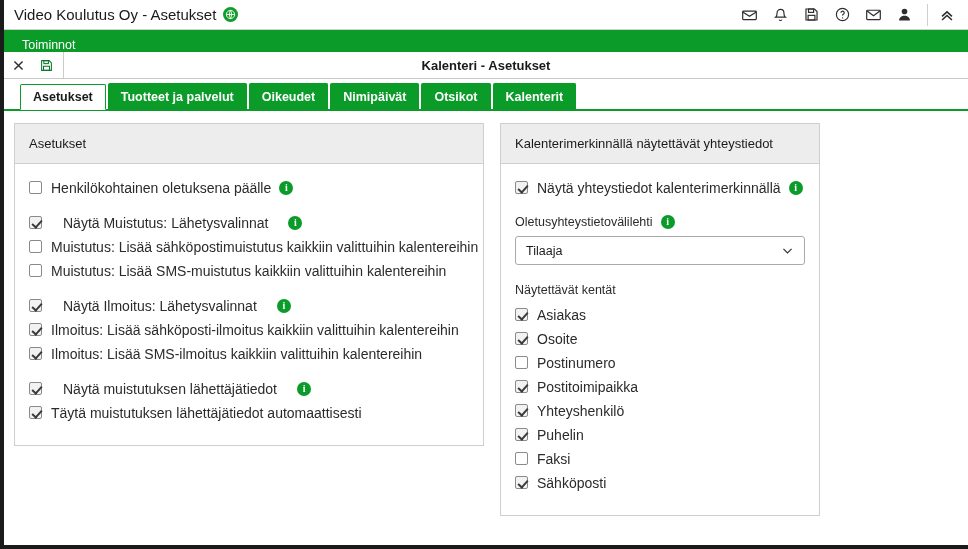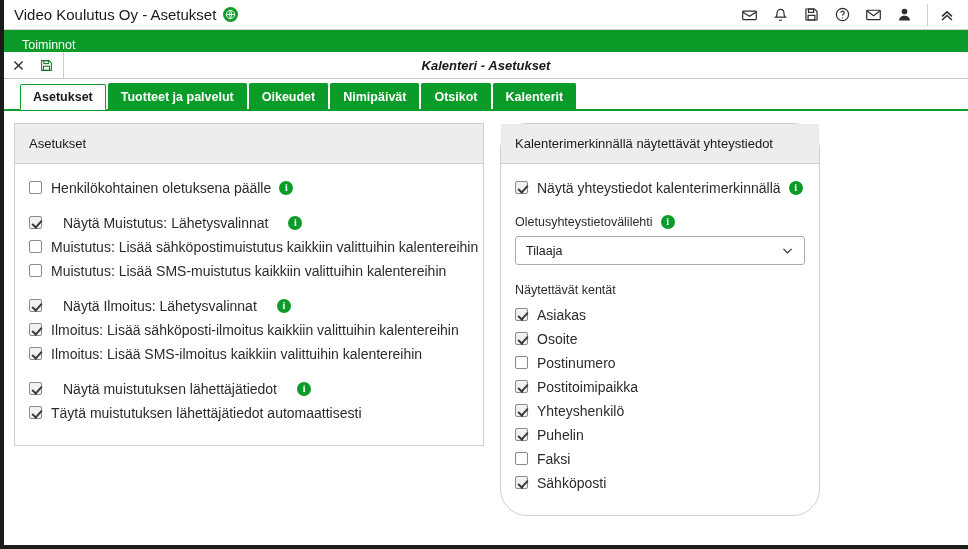--- a/index.html
+++ b/index.html
@@ -108,21 +108,20 @@
     margin-left: 3px;
   }
   .doc-title {
     position: absolute;
     left: 0; right: 0;
     text-align: center;
     font-size: 13px;
     font-weight: bold;
     color: #1a1a1a;
     pointer-events: none;
-    font-style: italic;
   }
 
   
   .tabsbar {
     flex: 0 0 32px;
     height: 32px;
     background: #ffffff;
     display: flex;
     align-items: flex-end;
     padding-left: 16px;
@@ -170,21 +169,21 @@
     height: 40px;
     display: flex;
     align-items: center;
     padding: 0 14px;
     font-size: 13px;
     color: #1a1a1a;
   }
   .panel-body { padding: 14px 14px 18px 14px; }
 
   .panel-left { width: 470px; flex: 0 0 470px; align-self: flex-start; }
-  .panel-right { width: 320px; flex: 0 0 320px; align-self: flex-start; border-radius: 27px; }
+  .panel-right { width: 320px; flex: 0 0 320px; align-self: flex-start; }
 
   
   .row {
     display: flex;
     align-items: center;
     margin-bottom: 5px;
     min-height: 19px;
   }
   .row.gap { margin-top: 16px; gap: 12px; }
   .cb {

